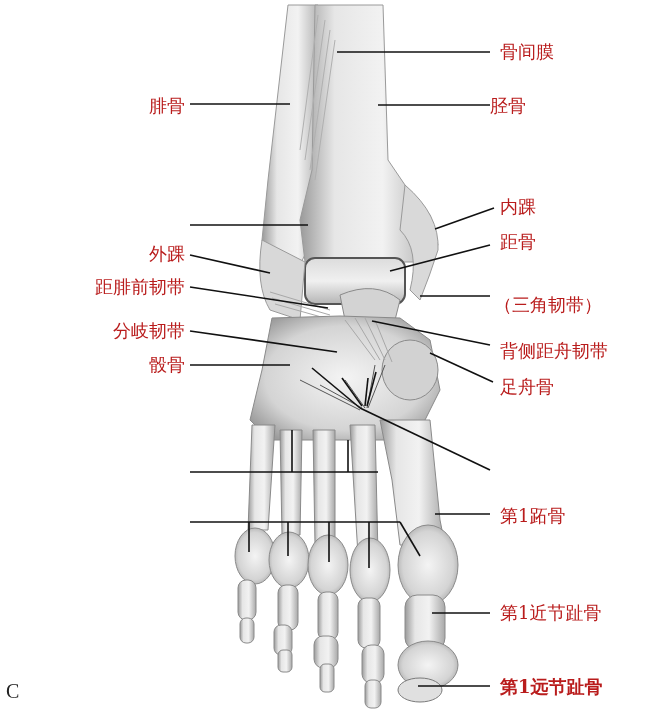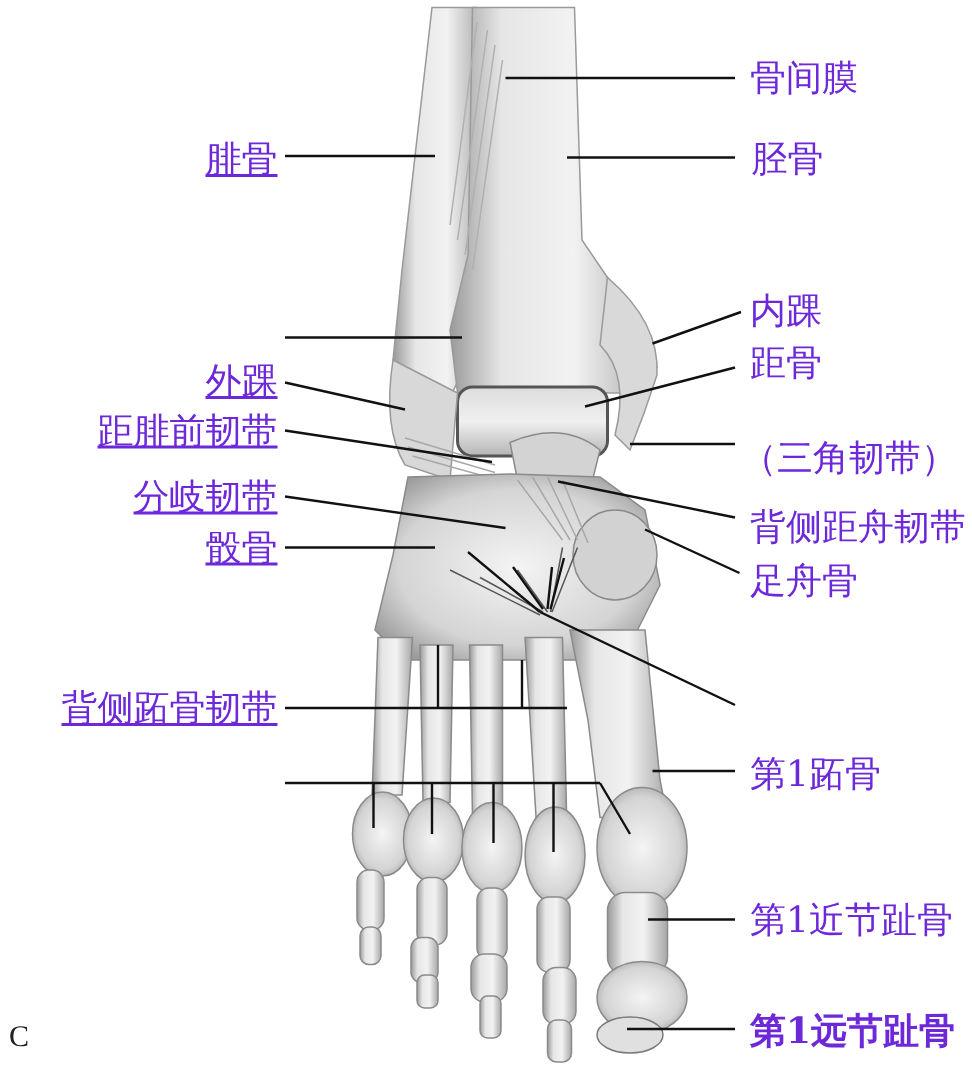--- a/index.html
+++ b/index.html
@@ -1,20 +1,20 @@
 <!DOCTYPE html>
 <html><head>
 <meta charset="utf-8">
 <style>
   html, body { margin: 0; padding: 0; background: #ffffff; }
   body { width: 648px; height: 715px; position: relative; overflow: hidden;
          font-family: "DejaVu Serif", "Liberation Serif", serif; color: #1a1a1a; }
   #stage { position: absolute; left: 0; top: 0; width: 648px; height: 715px; }
-  .label { position: absolute; font-size: 24px; line-height: 22px; white-space: nowrap; color: #6d28d9; }
-  .label.left { text-align: right; text-decoration: underline; }
+  .label { position: absolute; font-size: 18px; line-height: 22px; white-space: nowrap; color: #b91c1c; }
+  .label.left { text-align: right; }
   .label.right { text-align: left; }
   .panel-letter { position: absolute; left: 6px; top: 680px; font-size: 20px;
                   font-family: "Liberation Serif", serif; color: #222; }
   svg { position: absolute; left: 0; top: 0; }
 </style>
 </head>
 <body>
 
 <div id="stage">
   <svg width="648" height="715" viewBox="0 0 648 715">
@@ -140,24 +140,23 @@
       <line x1="432" y1="613" x2="490" y2="613"></line>
       <line x1="418" y1="686" x2="490" y2="686"></line>
     </g>
   </svg>
 
   <div class="label left" style="left:120px;top:95px;width:65px;">腓骨</div>
   <div class="label left" style="left:120px;top:243px;width:65px;">外踝</div>
   <div class="label left" style="left:60px;top:276px;width:125px;">距腓前韧带</div>
   <div class="label left" style="left:85px;top:320px;width:100px;">分岐韧带</div>
   <div class="label left" style="left:120px;top:354px;width:65px;">骰骨</div>
-  <div class="label left" style="left:35px;top:461px;width:150px;">背侧跖骨韧带</div>
 
   <div class="label right" style="left:500px;top:41px;">骨间膜</div>
-  <div class="label right" style="left:501px;top:95px;">胫骨</div>
+  <div class="label right" style="left:490px;top:95px;">胫骨</div>
   <div class="label right" style="left:500px;top:196px;">内踝</div>
   <div class="label right" style="left:500px;top:231px;">距骨</div>
   <div class="label right" style="left:494px;top:294px;">（三角韧带）</div>
   <div class="label right" style="left:500px;top:340px;">背侧距舟韧带</div>
   <div class="label right" style="left:500px;top:376px;">足舟骨</div>
   <div class="label right" style="left:500px;top:505px;">第1跖骨</div>
   <div class="label right" style="left:500px;top:602px;">第1近节趾骨</div>
   <div class="label right" style="left:500px;top:676px;font-weight:bold;">第1远节趾骨</div>
 
   <div class="panel-letter">C</div>

